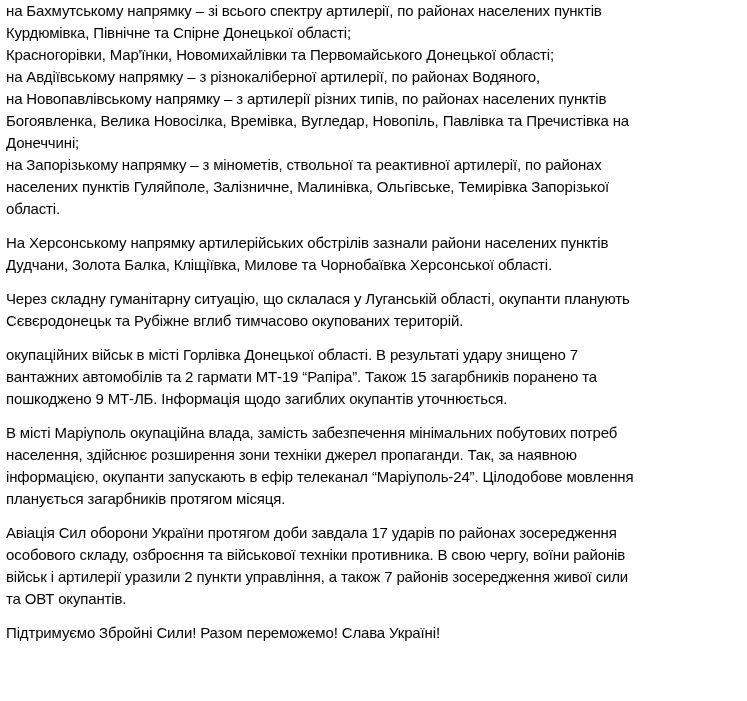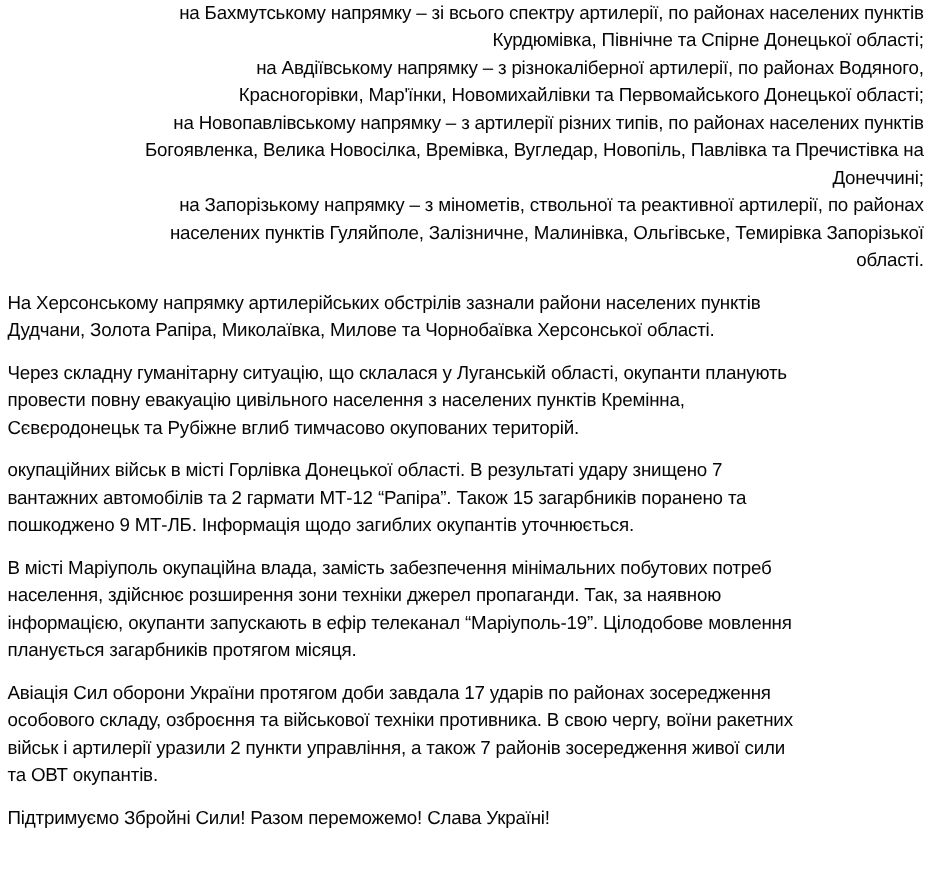--- a/index.html
+++ b/index.html
@@ -22,67 +22,65 @@
   }
   .para {
     margin: 0 0 12px 0;
   }
   .line {
     display: block;
     white-space: nowrap;
   }
   .first-para {
     margin-top: 0;
-    text-align: right;
   }
 </style>
 </head>
 <body>
 
 <div class="post">
   <div class="para first-para">
     <span class="line">на Бахмутському напрямку – зі всього спектру артилерії, по районах населених пунктів</span>
     <span class="line">Курдюмівка, Північне та Спірне Донецької області;</span>
+    <span class="line">Красногорівки, Мар'їнки, Новомихайлівки та Первомайського Донецької області;</span>
     <span class="line">на Авдіївському напрямку – з різнокаліберної артилерії, по районах Водяного,</span>
-    <span class="line">Красногорівки, Мар'їнки, Новомихайлівки та Первомайського Донецької області;</span>
     <span class="line">на Новопавлівському напрямку – з артилерії різних типів, по районах населених пунктів</span>
     <span class="line">Богоявленка, Велика Новосілка, Времівка, Вугледар, Новопіль, Павлівка та Пречистівка на</span>
     <span class="line">Донеччині;</span>
     <span class="line">на Запорізькому напрямку – з мінометів, ствольної та реактивної артилерії, по районах</span>
     <span class="line">населених пунктів Гуляйполе, Залізничне, Малинівка, Ольгівське, Темирівка Запорізької</span>
     <span class="line">області.</span>
   </div>
 
   <div class="para">
     <span class="line">На Херсонському напрямку артилерійських обстрілів зазнали райони населених пунктів</span>
-    <span class="line">Дудчани, Золота Рапіра, Миколаївка, Милове та Чорнобаївка Херсонської області.</span>
+    <span class="line">Дудчани, Золота Балка, Кліщіївка, Милове та Чорнобаївка Херсонської області.</span>
   </div>
 
   <div class="para">
     <span class="line">Через складну гуманітарну ситуацію, що склалася у Луганській області, окупанти планують</span>
-    <span class="line">провести повну евакуацію цивільного населення з населених пунктів Кремінна,</span>
     <span class="line">Сєвєродонецьк та Рубіжне вглиб тимчасово окупованих територій.</span>
   </div>
 
   <div class="para">
     <span class="line">окупаційних військ в місті Горлівка Донецької області. В результаті удару знищено 7</span>
-    <span class="line">вантажних автомобілів та 2 гармати МТ-12 “Рапіра”. Також 15 загарбників поранено та</span>
+    <span class="line">вантажних автомобілів та 2 гармати МТ-19 “Рапіра”. Також 15 загарбників поранено та</span>
     <span class="line">пошкоджено 9 МТ-ЛБ. Інформація щодо загиблих окупантів уточнюється.</span>
   </div>
 
   <div class="para">
     <span class="line">В місті Маріуполь окупаційна влада, замість забезпечення мінімальних побутових потреб</span>
     <span class="line">населення, здійснює розширення зони техніки джерел пропаганди. Так, за наявною</span>
-    <span class="line">інформацією, окупанти запускають в ефір телеканал “Маріуполь-19”. Цілодобове мовлення</span>
+    <span class="line">інформацією, окупанти запускають в ефір телеканал “Маріуполь-24”. Цілодобове мовлення</span>
     <span class="line">планується загарбників протягом місяця.</span>
   </div>
 
   <div class="para">
     <span class="line">Авіація Сил оборони України протягом доби завдала 17 ударів по районах зосередження</span>
-    <span class="line">особового складу, озброєння та військової техніки противника. В свою чергу, воїни ракетних</span>
+    <span class="line">особового складу, озброєння та військової техніки противника. В свою чергу, воїни районів</span>
     <span class="line">військ і артилерії уразили 2 пункти управління, а також 7 районів зосередження живої сили</span>
     <span class="line">та ОВТ окупантів.</span>
   </div>
 
   <div class="para">
     <span class="line">Підтримуємо Збройні Сили! Разом переможемо! Слава Україні!</span>
   </div>
 </div>
 
 </body></html>

